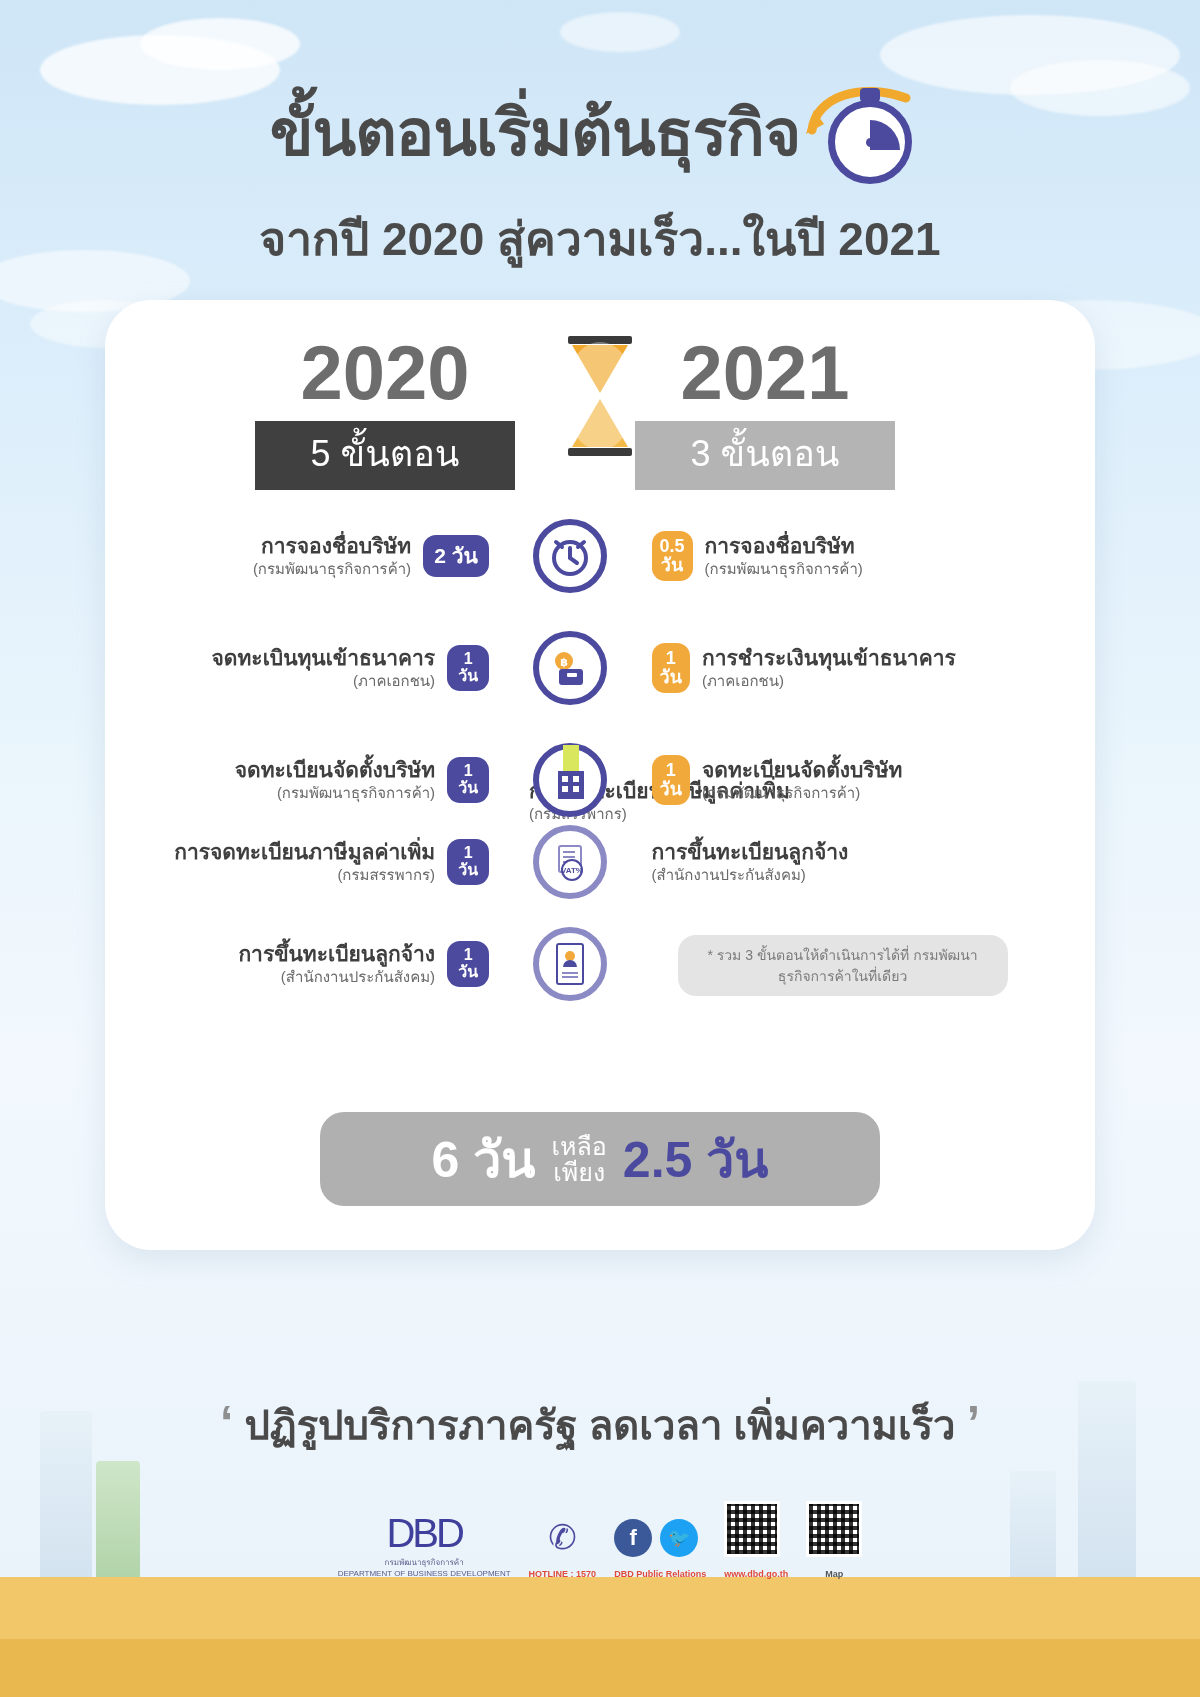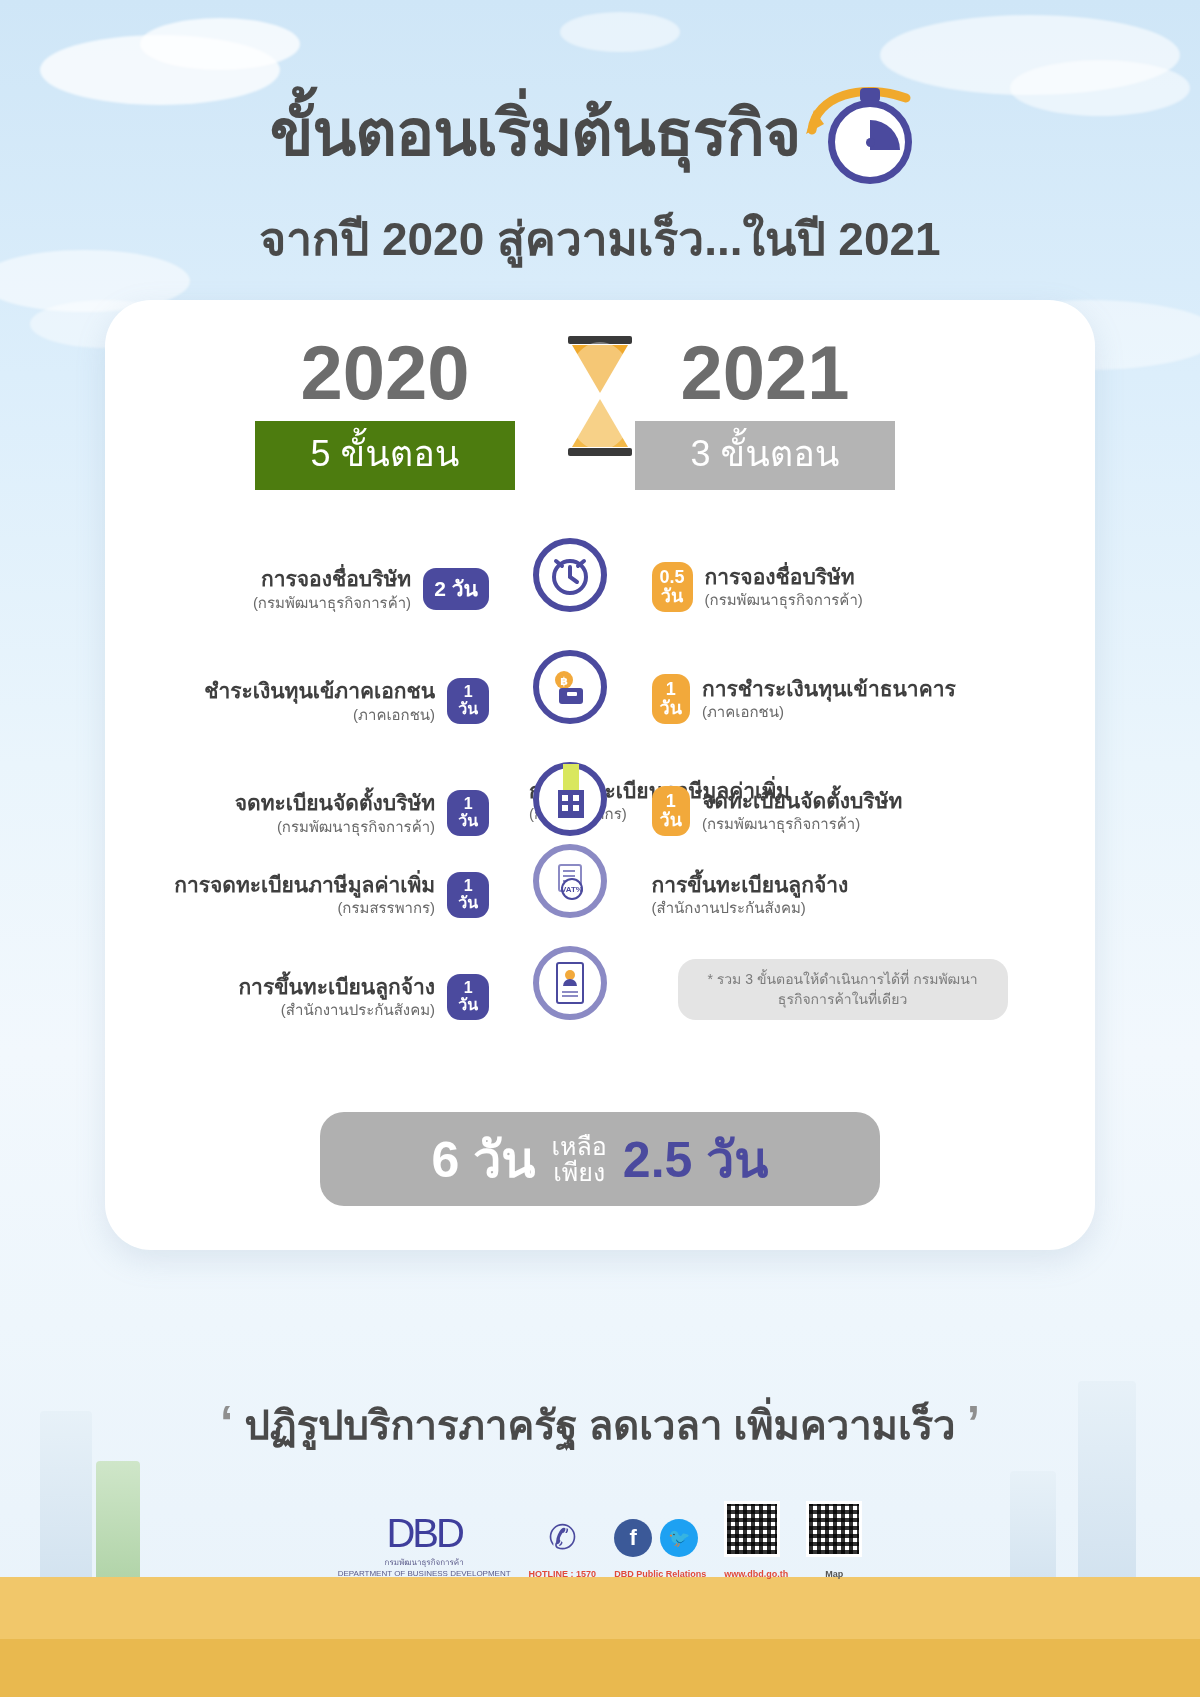--- a/index.html
+++ b/index.html
@@ -95,21 +95,21 @@
     height: 200px;
     padding-top: 32px;
   }
   .year-2020 { position: absolute; left: 150px; top: 35px; width: 260px; text-align: center; }
   .year-2021 { position: absolute; left: 530px; top: 35px; width: 260px; text-align: center; }
   .year-num {
     font-size: 76px; font-weight: bold; color: #6d6d6d; line-height: 1;
   }
   .year-badge {
     margin-top: 10px;
-    background: #4d7c0f;
+    background: #404040;
     color: #ffffff;
     font-size: 36px;
     padding: 4px 0 8px;
   }
   .year-badge.alt { background: #b4b4b4; }
 
   
   .hourglass {
     position: absolute;
     left: 455px; top: 36px;
@@ -137,21 +137,21 @@
     width: 72px; height: 108px;
     background: rgba(255,255,255,0.35);
     border-radius: 36px / 54px;
   }
 
   
   .steps { position: relative; padding: 0 40px; }
   .row {
     position: relative;
     display: flex;
-    align-items: flex-end;
+    align-items: center;
     min-height: 112px;
   }
   .left {
     width: 360px;
     text-align: right;
     padding-right: 12px;
     display: flex;
     align-items: center;
     justify-content: flex-end;
     gap: 12px;
@@ -377,21 +377,21 @@
         <div class="right-text">
           <div class="main">การจองชื่อบริษัท</div>
           <div class="sub">(กรมพัฒนาธุรกิจการค้า)</div>
         </div>
       </div>
     </div>
 
     <div class="row">
       <div class="left">
         <div class="left-text">
-          <div class="main">ชำระเงินทุนเข้ภาคเอกชน</div>
+          <div class="main">จดทะเบินทุนเข้าธนาคาร</div>
           <div class="sub">(ภาคเอกชน)</div>
         </div>
         <div class="daybox">
           <span>1</span><br>
           <span>วัน</span>
         </div>
       </div>
       <div class="center">
         <div class="circ">
           <svg width="46" height="46" viewBox="0 0 46 46">

